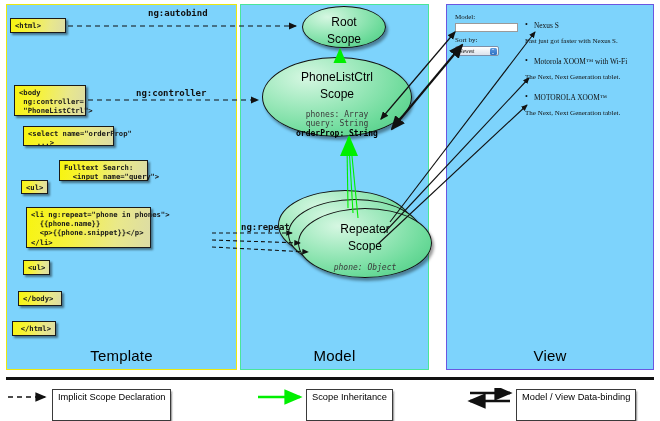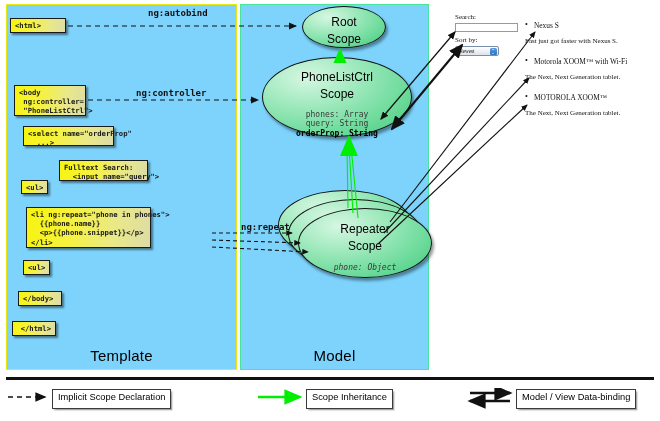--- a/index.html
+++ b/index.html
@@ -87,21 +87,21 @@
               font-size:9px;color:#111;font-weight:bold;}
   #lbl-autobind  {left:148px;top:8px;}
   #lbl-controller{left:136px;top:88px;}
   #lbl-repeat    {left:241px;top:222px;}
 
   
   #rule{position:absolute;left:6px;top:377px;width:648px;height:3px;background:#111;}
   #legend{position:absolute;left:0;top:388px;width:660px;height:26px;}
   .lg-box{position:absolute;box-sizing:border-box;border:1.3px solid #3a3a3a;
           background:#fff;box-shadow:1.5px 1.5px 1.5px rgba(0,0,0,.35);
-          font-size:9.3px;line-height:13px;color:#000;padding:1px 5px;height:20px;}
+          font-size:9.3px;line-height:13px;color:#000;padding:1px 5px;height:32px;}
   #lg-box-1{left:52px; top:1px;}
   #lg-box-2{left:306px;top:1px;}
   #lg-box-3{left:516px;top:1px;}
 </style>
 </head>
 <body>
 
 <div id="stage">
 
   <div class="panel" id="panel-template">
@@ -142,23 +142,26 @@
     </div>
   </div>
 
   <div class="ellipse" id="ell-rep3"></div>
   <div class="ellipse" id="ell-rep2"></div>
   <div class="ellipse" id="ell-rep1">
     <div class="ell-title">Repeater<br>Scope</div>
     <div class="ell-props" style="margin-top:8px;font-style:italic;">phone: Object</div>
   </div>
 
+  <div class="panel" id="panel-view">
+    <div class="panel-label">View</div>
+  </div>
 
   <div id="view-form">
-    <div class="view-lbl">Search:</div>
+    <div class="view-lbl">Model:</div>
     <input id="search-input" type="text" value="" style="">
     <div class="view-lbl">Sort by:</div>
     <div id="sort-select">
       <span>Newest</span>
       <span id="sort-arrow"></span>
     </div>
   </div>
 
   <div id="phone-list">
     <div class="phone-item">

